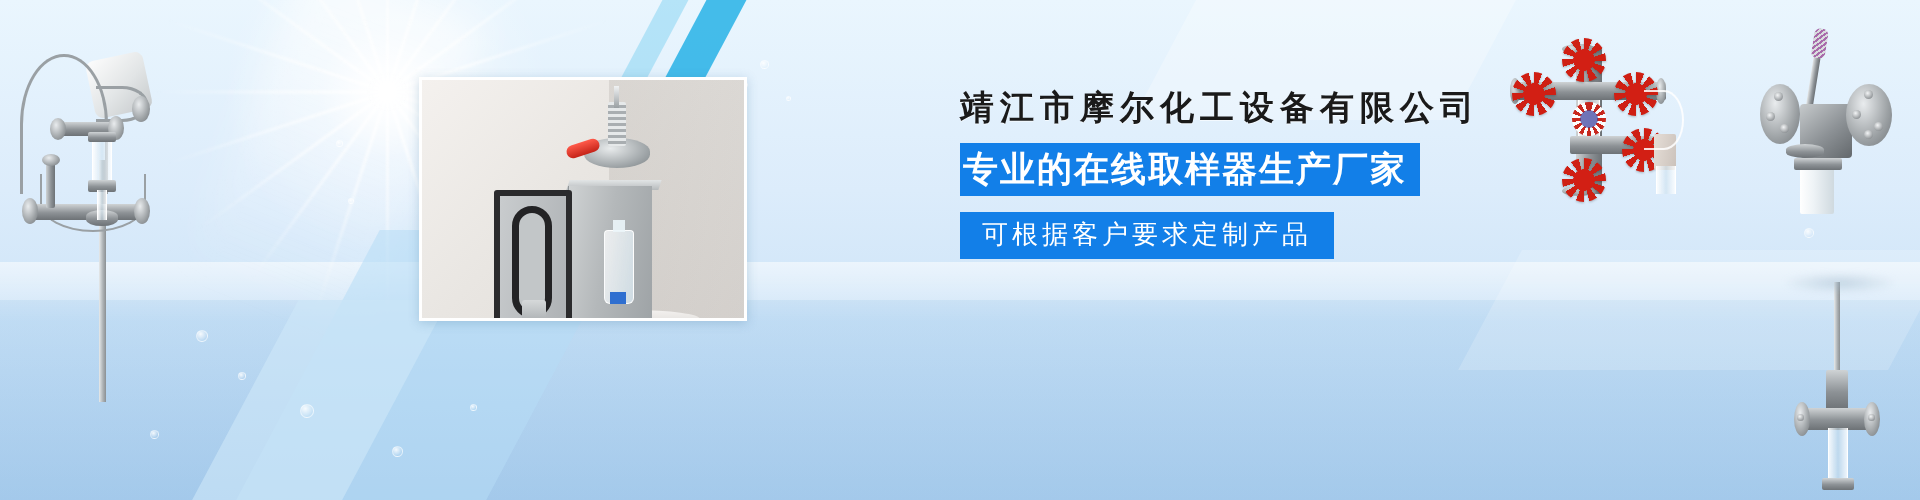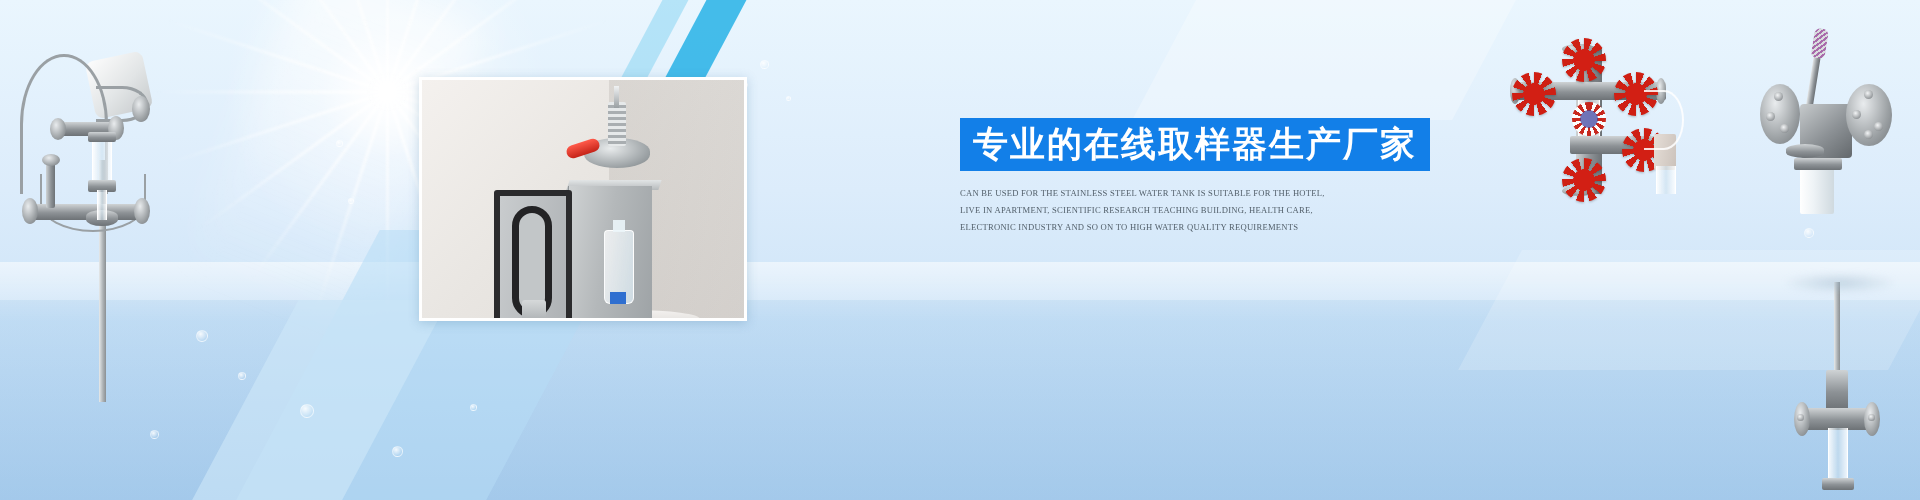--- a/index.html
+++ b/index.html
@@ -253,23 +253,23 @@
     font-family:"Liberation Serif", serif;
     font-size:34px;
     font-weight:700;
     letter-spacing:6px;
     color:#1a1a1a;
     line-height:1.2;
     text-shadow:0 1px 0 rgba(255,255,255,.6);
   }
   #headline-wrap {
     display:inline-block;
-    margin-top:30px;
+    margin-top:14px;
     background:#127fe8;
-    padding:5px 13px 7px 13px;
+    padding:5px 13px 7px 3px;
   }
   #headline {
     font-size:35px; font-weight:700; color:#ffffff;
     letter-spacing:2px; line-height:1.18;
     white-space:nowrap;
   }
   #subline-wrap {
     display:inline-block;
     margin-top:18px;
     background:linear-gradient(90deg,rgba(255,255,255,.78),rgba(255,255,255,.55));
@@ -473,24 +473,27 @@
     </div>
     <div class="fl" style="left:96px;top:120px;width:16px;height:34px;">
       <div class="bolt" style="left:4px;top:12px;width:7px;height:7px;"></div>
     </div>
     <div class="glasstube" style="left:60px;top:146px;width:20px;height:56px;"></div>
     <div class="steelbody" style="left:54px;top:196px;width:32px;height:12px;"></div>
     <div style="position:absolute;left:14px;top:-10px;width:116px;height:22px;background:radial-gradient(ellipse,rgba(160,185,205,.5),rgba(160,185,205,0) 70%);filter:blur(3px);"></div>
   </div>
 
   <div id="textblock">
+    <div id="company">靖江市摩尔化工设备有限公司</div>
 
     <div id="headline-wrap">
       <div id="headline">专业的在线取样器生产厂家</div>
     </div>
 
 
-
-    <div id="eng">CAN BE USED FOR THE STAINLESS STEEL WATER TANK IS SUITABLE FOR THE HOTEL, LIVE IN APARTMENT, SCIENTIFIC RESEARCH TEACHING BUILDING, HEALTH CARE, ELECTRONIC INDUSTRY AND SO ON TO HIGH WATER QUALITY REQUIREMENTS</div>
+    <div id="custom-wrap">
+      <div id="custom">可根据客户要求定制产品</div>
+    </div>
+
   </div>
 
 
 </div>
 
 </body></html>

